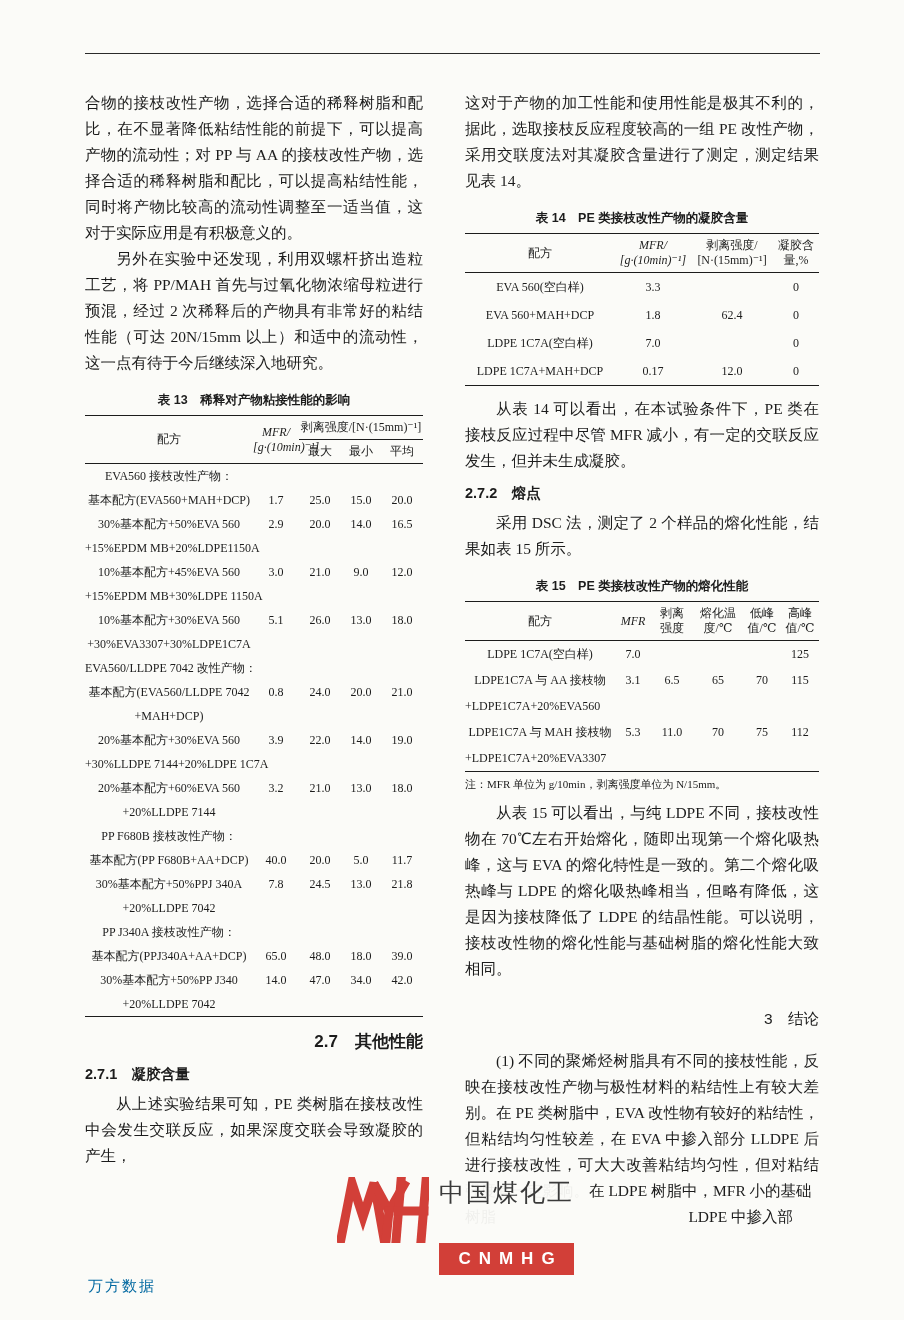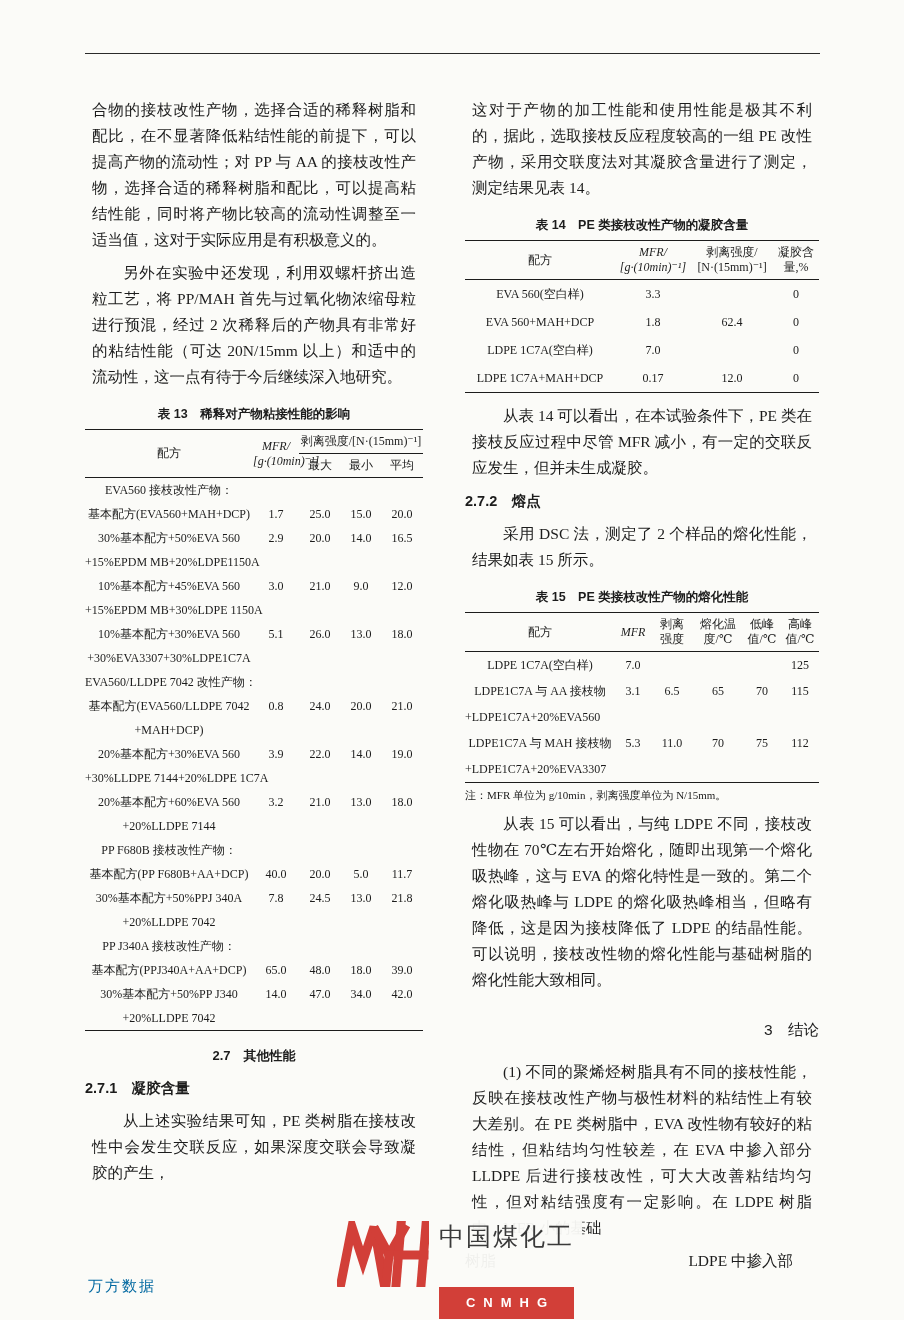--- a/index.html
+++ b/index.html
@@ -16,25 +16,25 @@
   .header-row { position:relative; height:20px; }
   .header-title { text-align:center; font-size:13px; letter-spacing:.5px; color:#222; }
   .page-num { position:absolute; right:2px; top:0; font-size:13.5px; }
   .header-rule { border-bottom:1.3px solid #2a2a2a; margin-top:7px; }
 
   
   .content { position:absolute; top:90px; left:85px; right:84px; display:flex; gap:42px; }
   .col { font-size:15.5px; line-height:26px; text-align:justify; }
   .col-left { width:338px; }
   .col-right { width:354px; }
-  p.para { margin:7px; }
-  p.indent { text-indent:2em; }
+  p.para { margin:0; }
+  p.indent { text-indent:2em;font-family:Liberation Serif, serif; }
 
   .sec { font-family:"Liberation Sans","DejaVu Sans",sans-serif; font-weight:bold;
-         font-size:13px; margin:12px 0 4px; text-align:center; }
+         font-size:17px; margin:12px 0 4px; text-align:right; }
   .sec-sub { font-family:"Liberation Sans","DejaVu Sans",sans-serif; font-weight:bold;
          font-size:14.5px; margin:6px 0 4px; text-align:left; }
   .sec-big { font-family:"Liberation Sans","DejaVu Sans",sans-serif; font-weight:normal;
          font-size:15.5px; margin:24px 0 16px; text-align:right; }
 
   
   .tbl-caption { font-family:"Liberation Sans","DejaVu Sans",sans-serif; font-weight:bold;
                  font-size:12.5px; text-align:center; margin:15px 0 6px; line-height:18px; }
   table.data { width:100%; border-collapse:collapse; table-layout:fixed;
                font-size:12px; line-height:15px;
@@ -52,21 +52,21 @@
   
   .last-line { position:relative; display:flex; justify-content:space-between; padding-right:26px; }
   .watermark { position:absolute; left:-132px; top:-30px; z-index:5;
                display:flex; align-items:flex-start; gap:10px;
                background:rgba(251,251,248,.95); padding:3px 8px 3px 4px; }
   .wm-right { display:flex; flex-direction:column;gap:32px; }
   .wm-text { font-family:"Liberation Sans","DejaVu Sans",sans-serif; font-size:25px;
              color:#3a3a3a; letter-spacing:2px; line-height:30px; }
   .wm-box { margin-top:4px; background:#d23f38; color:#fff;
             font-family:"Liberation Sans","DejaVu Sans",sans-serif; font-weight:bold;
-            font-size:13px; letter-spacing:8px; text-align:center; padding:3px 0 3px 8px; }
+            font-size:17px; letter-spacing:8px; text-align:center; padding:3px 0 3px 8px; }
 
   
   .footer { position:absolute; left:88px; bottom:24px;
             font-family:"Liberation Sans","DejaVu Sans",sans-serif;
             font-size:15px; color:#0369a1; letter-spacing:2px; }
 </style>
 </head>
 <body>
 
 <div class="page">

